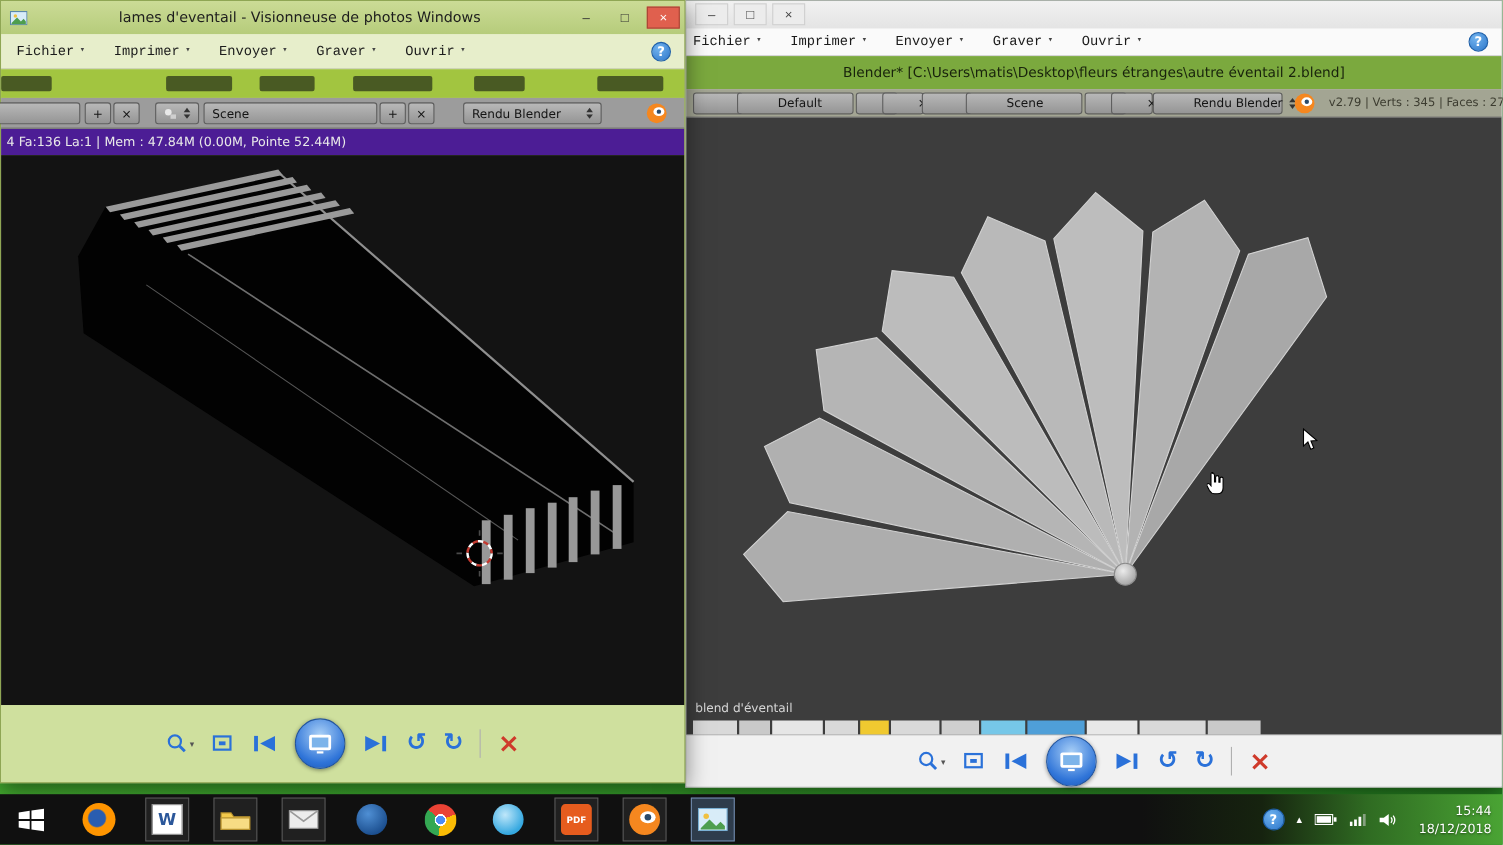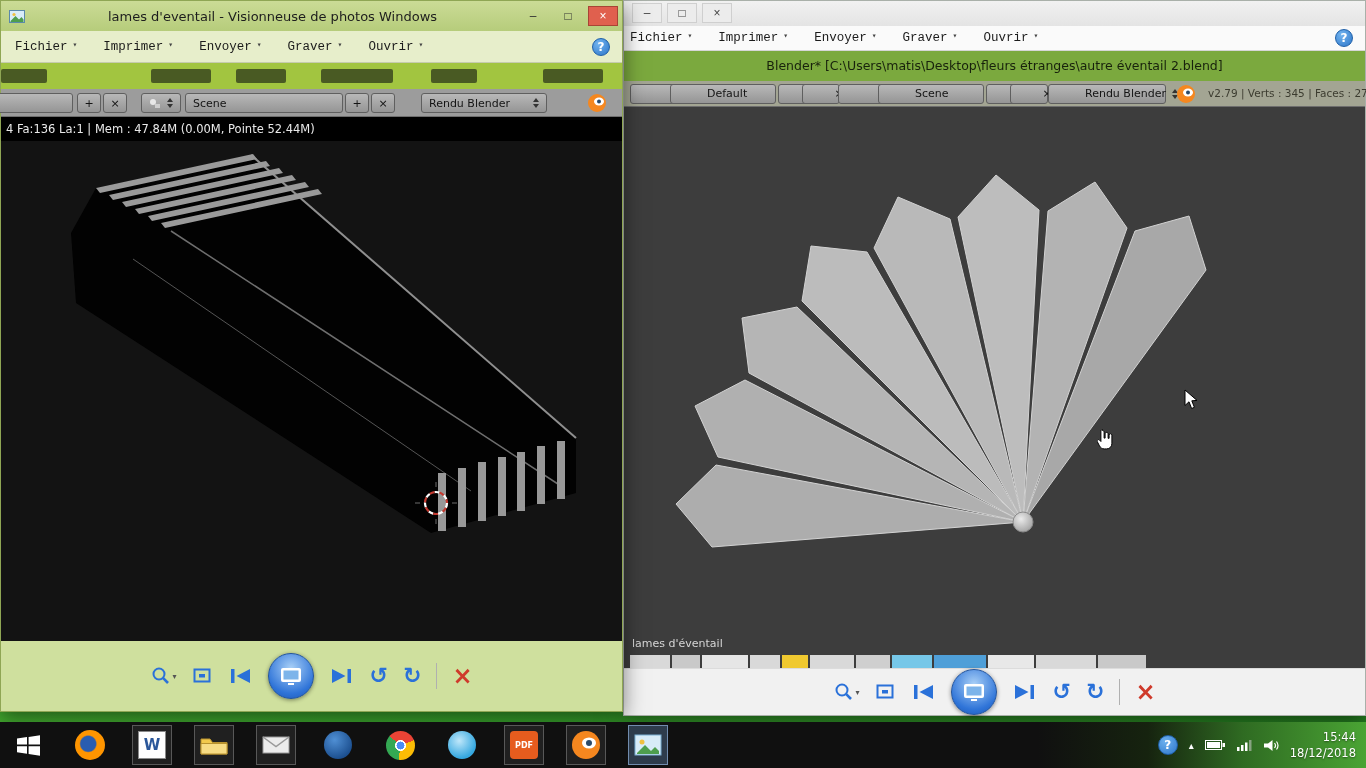--- a/index.html
+++ b/index.html
@@ -52,21 +52,21 @@
        display:flex; align-items:center; padding:0 7px; white-space:nowrap; }
   .right .bl-header .w { top:3px;padding-left:36px; }
   .w.sq { justify-content:center; padding:0; }
   .w.roundR { border-top-left-radius:0; border-bottom-left-radius:0; }
   .stepper { margin-left:auto; display:flex; flex-direction:column; gap:2px; padding-left:6px; }
   .stepper i { width:0; height:0; border-left:3px solid transparent; border-right:3px solid transparent; }
   .stepper .up { border-bottom:4px solid #333; }
   .stepper .dn { border-top:4px solid #333; }
   .hstats { position:absolute; left:584px; top:0; height:100%; display:flex; align-items:center; font-size:10.5px; color:#3c3c30; white-space:nowrap; }
 
-  .bl-info { background:#000000; color:#e9e9e9; font-size:11.5px; display:flex; align-items:center; padding:12px 5px; white-space:nowrap; overflow:hidden; }
+  .bl-info { background:#4c1d95; color:#e9e9e9; font-size:11.5px; display:flex; align-items:center; padding:12px 5px; white-space:nowrap; overflow:hidden; }
   .left  .bl-info { height:22px; }
   .right .bl-info { height:21px; }
 
   .viewport { position:relative; flex:1; overflow:hidden; }
   .left  .viewport { background:#131313; }
   .right .viewport { background:#3d3d3d; }
   .obj-label { position:absolute; left:8px; bottom:18px; font-size:11px; color:#d6d6d6; }
   .frag-strip { position:absolute; left:6px; bottom:0; height:13px; display:flex; gap:2px; }
   .frag-strip span { height:13px; }
   .cursor { position:absolute; }
@@ -100,21 +100,21 @@
   .ic-blue { width:28px; height:28px; background:radial-gradient(circle at 38% 32%, #4f8fd4, #1b4e8e 75%); }
   .ic-chrome { width:29px; height:29px;
     background-image:radial-gradient(circle at 50% 50%, #4b8cf5 0 19%, #fff 20% 26%, rgba(0,0,0,0) 27%),
                      conic-gradient(from -50deg, #ea4335 0 33%, #fbbc05 0 66%, #34a853 0); }
   .ic-sky { width:28px; height:28px; background:radial-gradient(circle at 40% 35%, #bfe7fa, #35a8e0 70%); }
   .ic-pdf { width:28px; height:28px; background:#e65c1e; border-radius:4px; display:flex; align-items:center; justify-content:center; color:#fff; font-size:8px; font-weight:bold; }
   .tray { margin-left:auto; display:flex; align-items:center; gap:11px; padding-right:10px; height:100%; }
   .trayico { display:flex; align-items:center; justify-content:center; color:#fff; }
   .help-circle { width:20px; height:20px; border-radius:50%; background:radial-gradient(circle at 35% 30%, #6db1ef, #2d76c9); border:1px solid #1e5fa8; font-size:12px; font-weight:bold; color:#fff; display:flex; align-items:center; justify-content:center; }
   .chev { font-size:10px; }
-  .clock { text-align:right; color:#fff; font-size:11.5px; line-height:1.4; text-shadow:0 1px 2px rgba(0,0,0,.5); }
+  .clock { text-align:right; color:#fff; font-size:11.5px; line-height:1.4; text-shadow:0 1px 2px rgba(0,0,0,.5);margin-left:10px; }
 </style>
 </head>
 <body>
 
 <div class="desktop">
 
   <section class="pvwin left">
     <div class="titlebar">
       <span class="appico">
         <svg width="16" height="13">
@@ -384,21 +384,21 @@
           <svg width="14" height="21" viewBox="0 0 14 21">
               <path d="M1,1 L1,16.5 L5,12.8 L7.6,19.5 L10.4,18.3 L7.8,11.8 L13,11.4 Z" fill="#fff" stroke="#000" stroke-width="1"></path>
             </svg>
         </span>
         <span class="cursor" style="left:473px;top:322px">
           <svg width="18" height="23" viewBox="0 0 18 23">
               <path d="M5.5,1.5 c0.9,0 1.6,0.7 1.6,1.6 l0,6 l1,0 l0,-4.2 c0,-2 3,-2 3,0 l0,4.4 l1,0 l0,-3.2 c0,-1.8 2.8,-1.8 2.8,0 l0,8.2 c0,3.4 -2.2,5.6 -5.4,5.6 l-2.2,0 c-2.4,0 -3.8,-1.2 -4.8,-3 l-2.2,-4.2 c-0.8,-1.6 1.2,-2.8 2.4,-1.6 l1.2,1.4 l0,-10.4 c0,-0.9 0.7,-1.6 1.6,-1.6 z" fill="#fff" stroke="#000" stroke-width="1"></path>
             </svg>
         </span>
 
-        <span class="obj-label">lames d'éventail</span>
+        <span class="obj-label">blend d'éventail</span>
 
         <div class="frag-strip">
           <span style="width:40px;background:#d9d9d9"></span>
           <span style="width:28px;background:#c9c9c9"></span>
           <span style="width:46px;background:#e6e6e6"></span>
           <span style="width:30px;background:#d9d9d9"></span>
           <span style="width:26px;background:#f0c930"></span>
           <span style="width:44px;background:#d9d9d9"></span>
           <span style="width:34px;background:#cfcfcf"></span>
           <span style="width:40px;background:#76c7e8"></span>

